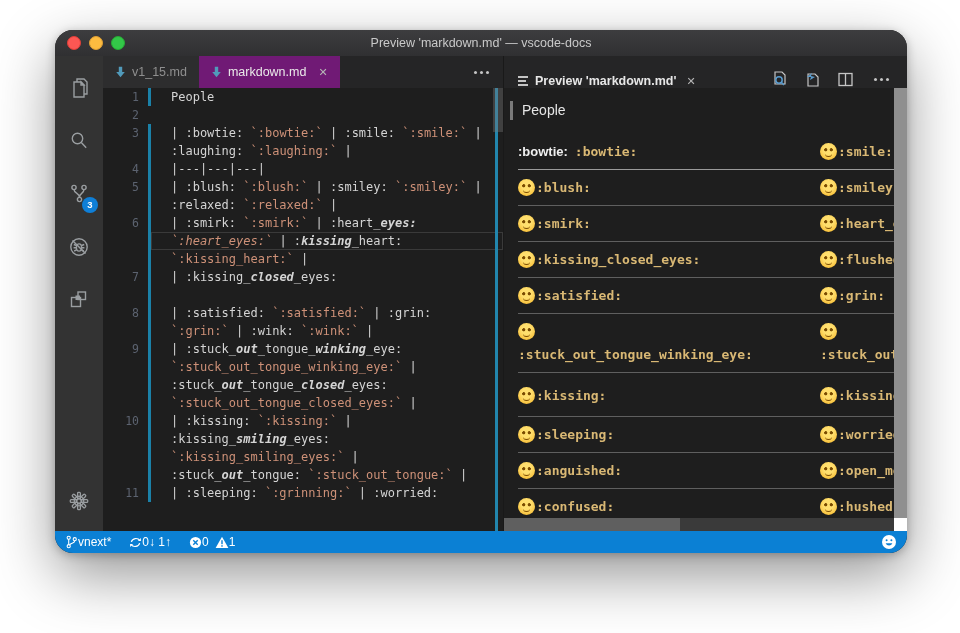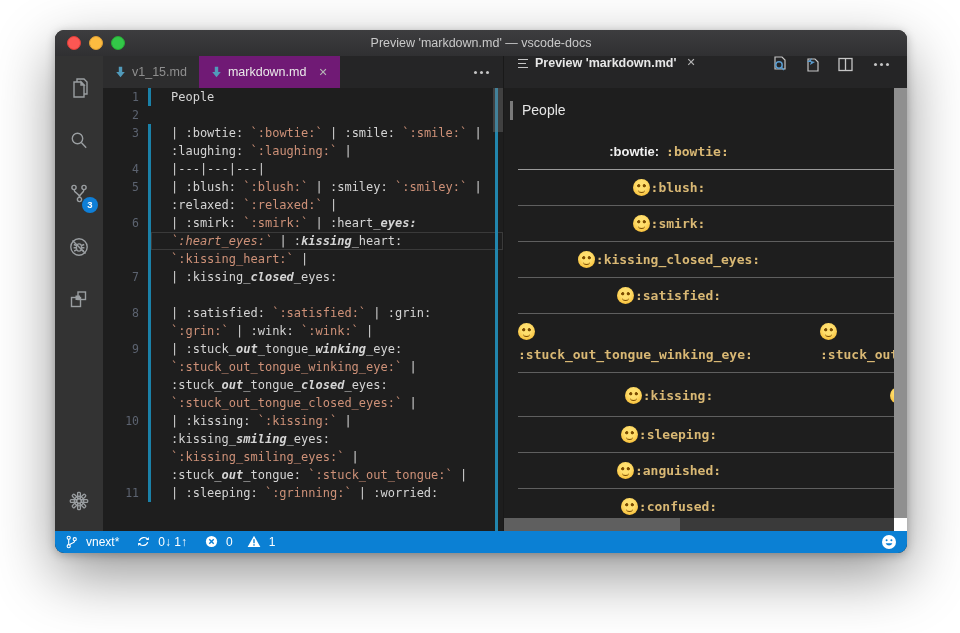--- a/index.html
+++ b/index.html
@@ -1,18 +1,18 @@
 <!DOCTYPE html>
 <html><head>
 <meta charset="utf-8">
 <style>
   html,body{margin:0;padding:0;background:#fff;}
   .stage{position:relative;width:960px;height:633px;background:#fff;overflow:hidden;
          font-family:"Liberation Sans",sans-serif;}
-  .window{position:absolute;left:55px;top:30px;width:852px;height:523px;border-radius:9px;
+  .window{position:absolute;left:55px;top:30px;width:852px;height:523px;border-radius:18px;
           overflow:hidden;box-shadow:0 22px 60px rgba(0,0,0,.42),0 2px 10px rgba(0,0,0,.25);
           display:flex;flex-direction:column;background:#1e1e1e;}
   
   .titlebar{height:26px;flex:0 0 26px;background:linear-gradient(#3d3d3f,#303032);
             display:flex;align-items:center;position:relative;}
   .lights{display:flex;gap:8px;margin-left:12px;}
   .light{width:12px;height:12px;border-radius:50%;}
   .light.red{background:#fc5753;border:.5px solid #df3e38;}
   .light.yellow{background:#fdbc40;border:.5px solid #de9f34;}
   .light.green{background:#33c748;border:.5px solid #27aa35;}
@@ -47,61 +47,61 @@
   .ed-content{flex:1;padding-left:20px;color:#d4d4d4;}
   .ed-row.cur .ed-content{box-shadow:inset 0 0 0 1px rgba(200,200,200,.17);}
   .seg-p{color:#d4d4d4;}
   .seg-c{color:#ce9178;}
   .seg-i{color:#d4d4d4;font-style:italic;font-weight:bold;}
   .seg-ci{color:#ce9178;font-style:italic;margin-top:32px;}
   .ov-ruler{position:absolute;right:5px;top:0;bottom:0;width:3px;background:#2286ad;}
   .ed-thumb{position:absolute;right:0;top:0;width:10px;height:44px;background:rgba(121,121,121,.38);}
   
   .preview{flex:1;display:flex;flex-direction:column;min-width:0;border-left:1px solid #191919;}
-  .pvheader{height:32px;flex:0 0 32px;background:#252526;display:flex;align-items:flex-start;
+  .pvheader{height:32px;flex:0 0 32px;background:#252526;display:flex;align-items:flex-end;
             padding:0 10px;color:#e7e7e7;font-size:12.5px;}
   .pv-md-icon{display:inline-block;margin:0 7px 0 4px;}
   .pv-md-icon i{display:block;height:1.5px;background:#c5c5c5;margin:2.5px 0;}
   .pv-md-icon i:nth-child(1){width:10px;}
   .pv-md-icon i:nth-child(2){width:8px;}
   .pv-md-icon i:nth-child(3){width:10px;}
   .pvh-actions{margin-left:auto;display:flex;align-items:center;gap:16px;padding-right:4px;}
   .pvh-actions svg{display:block;}
   .pvcontent{flex:1;position:relative;background:#1e1e1e;overflow:hidden;padding:0 0 0 14px;
              font-family:"DejaVu Sans Mono","Liberation Mono",monospace;}
   .pv-heading{margin-top:12px;display:flex;align-items:center;gap:9px;height:20px;
               font-family:"Liberation Sans",sans-serif;font-size:14px;color:#e6e6e6;}
   .pv-hbar{width:3px;height:19px;background:#7a7a7a;margin-left:-8px;}
   .pv-table{width:640px;margin-top:14px;}
   .pv-row{display:flex;border-bottom:1px solid #5f5f5f;padding:9px 0;}
   .pv-row.hdr{border-bottom:1px solid #9a9a9a;}
   .pv-row.tall{padding:14px 0 12px 0;}
   .pv-row.partial{border-bottom:none;}
-  .pv-cell{width:302px;flex:0 0 302px;display:flex;align-items:center;overflow:hidden;justify-content:center;}
+  .pv-cell{width:302px;flex:0 0 302px;display:flex;align-items:center;overflow:hidden;}
   .pv-cell.c2{width:330px;flex:0 0 330px;}
   .pv-cell.wrapcell{display:block;}
   .pv-code{color:#d9b874;font-size:13px;font-weight:bold;white-space:nowrap;}
   .pv-raw{font-family:"Liberation Sans",sans-serif;color:#f0f0f0;font-weight:bold;
           font-size:13px;margin-right:7px;white-space:nowrap;}
   .emoji{display:inline-block;width:17px;height:17px;border-radius:50%;vertical-align:-4px;
          margin-right:1px;position:relative;flex:0 0 17px;
          background:radial-gradient(circle at 34% 40%,#7a4b00 1.3px,rgba(0,0,0,0) 1.9px),
                     radial-gradient(circle at 66% 40%,#7a4b00 1.3px,rgba(0,0,0,0) 1.9px),
                     radial-gradient(circle at 50% 38%,#ffdf6e 35%,#f9c33f 75%,#eaa736);}
   .emoji::after{content:"";position:absolute;left:5px;top:9px;width:7px;height:4px;
                 border-bottom:1.6px solid #7a4b00;border-radius:0 0 7px 7px;}
   .wrapcell .emoji{display:block;margin-bottom:4px;}
   .pv-hscroll{position:absolute;left:0;right:13px;bottom:0;height:13px;background:#3a3a3a;}
   .pv-hthumb{position:absolute;left:0;top:0;bottom:0;width:45%;background:#5f5f5f;}
   .pv-vscroll{position:absolute;right:0;top:0;bottom:13px;width:13px;background:#8f8f8f;}
   .pv-corner{position:absolute;right:0;bottom:0;width:13px;height:13px;background:#ffffff;}
   
   .statusbar{height:22px;flex:0 0 22px;background:#0b80d4;display:flex;align-items:center;
              color:#fff;font-size:12px;padding:0 10px;gap:18px;}
-  .sb-item{display:flex;align-items:flex-start;gap:8px;white-space:nowrap;}
+  .sb-item{display:flex;align-items:flex-end;gap:0;white-space:nowrap;}
   .sb-right{margin-left:auto;display:flex;align-items:center;}
   .sb-ico{display:inline-flex;align-items:center;}
 </style>
 </head>
 <body>
 
 <div class="stage">
   <div class="window">
 
     <div class="titlebar">

